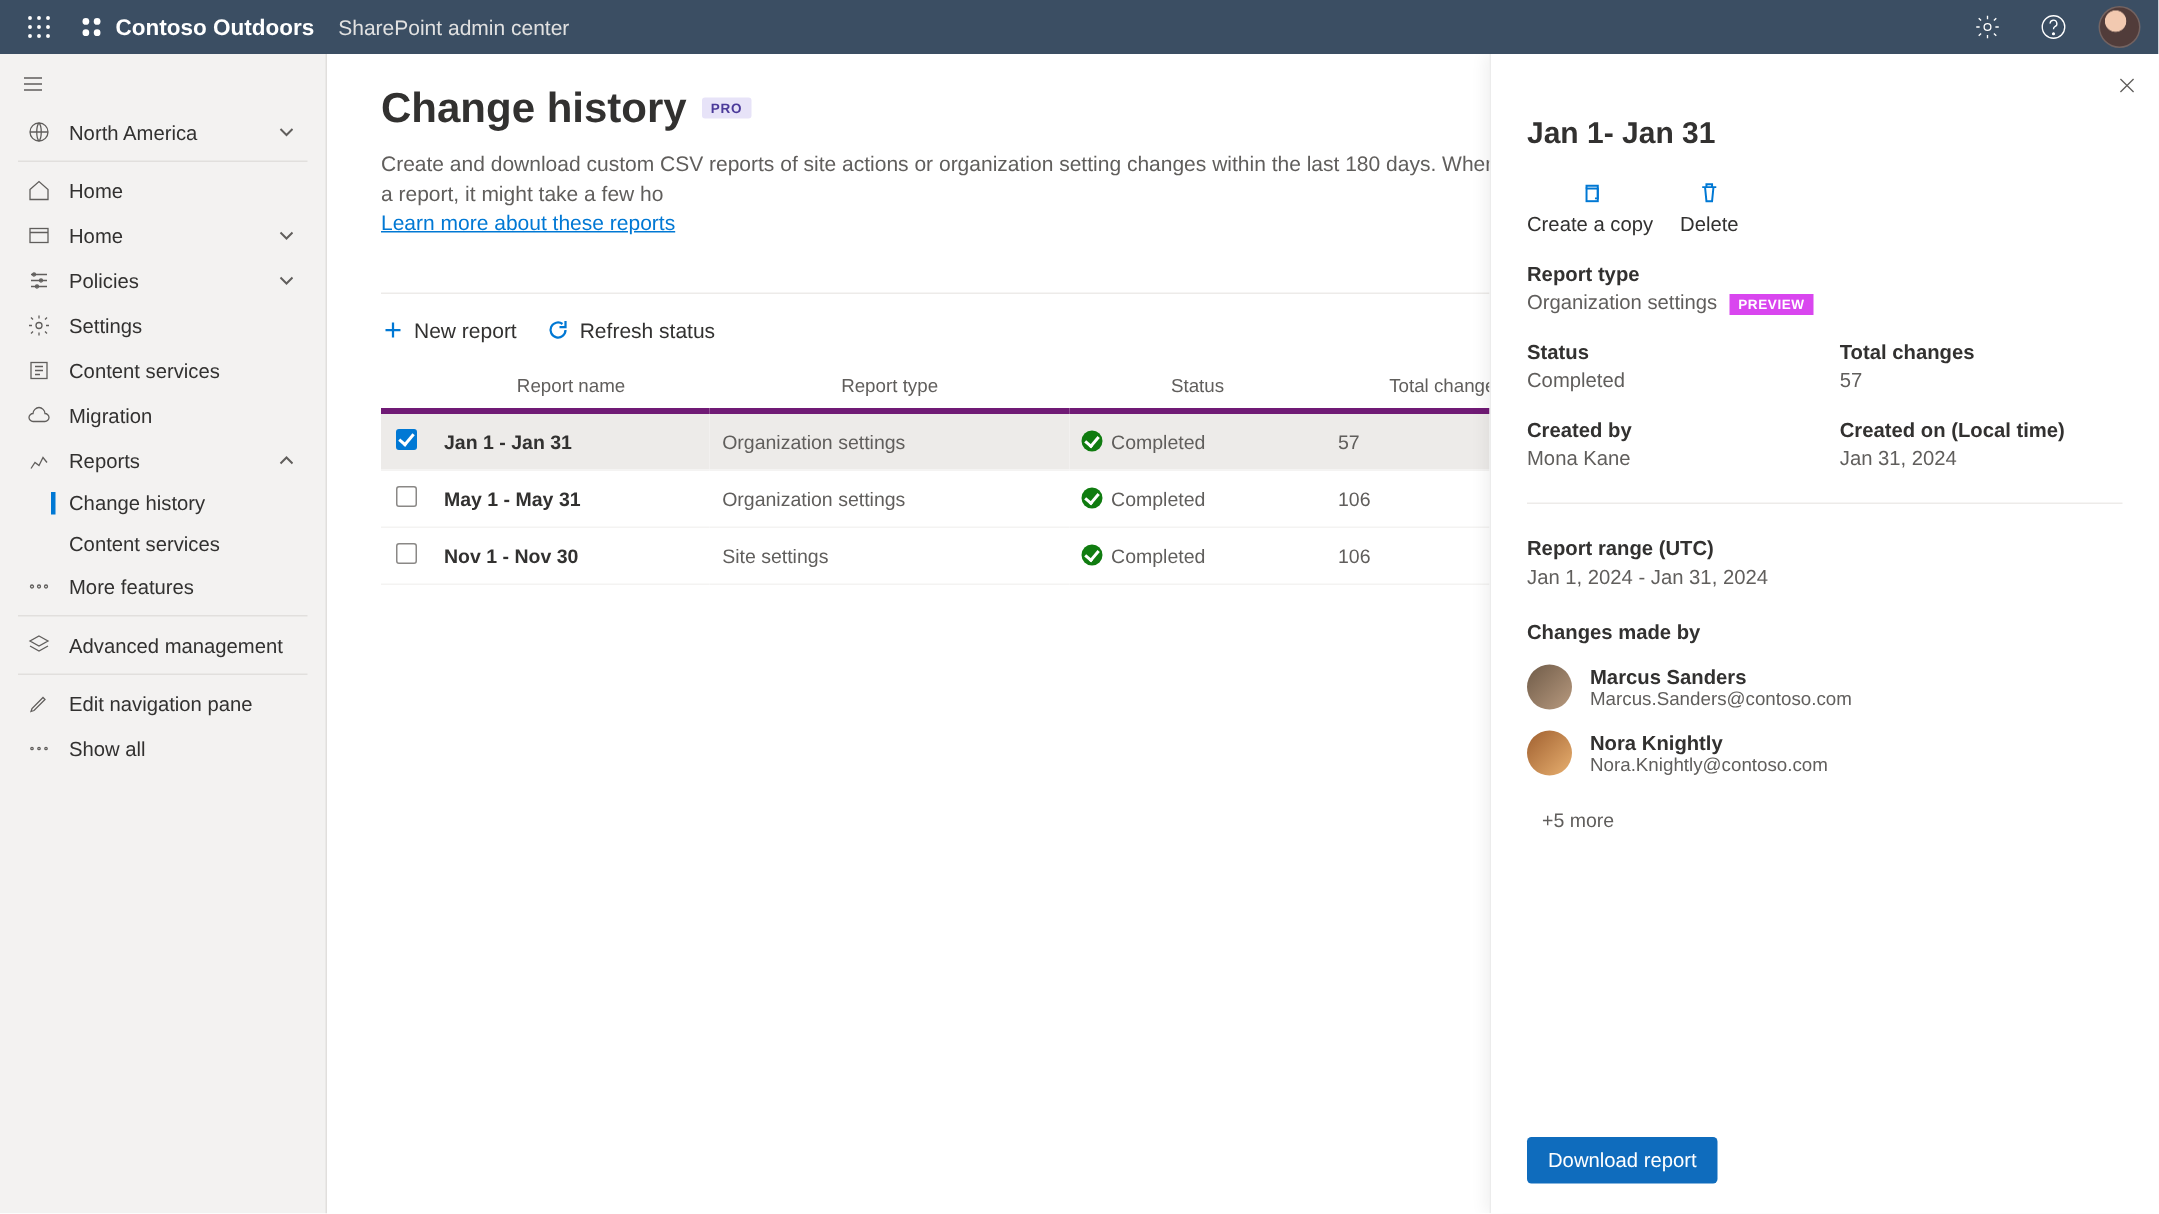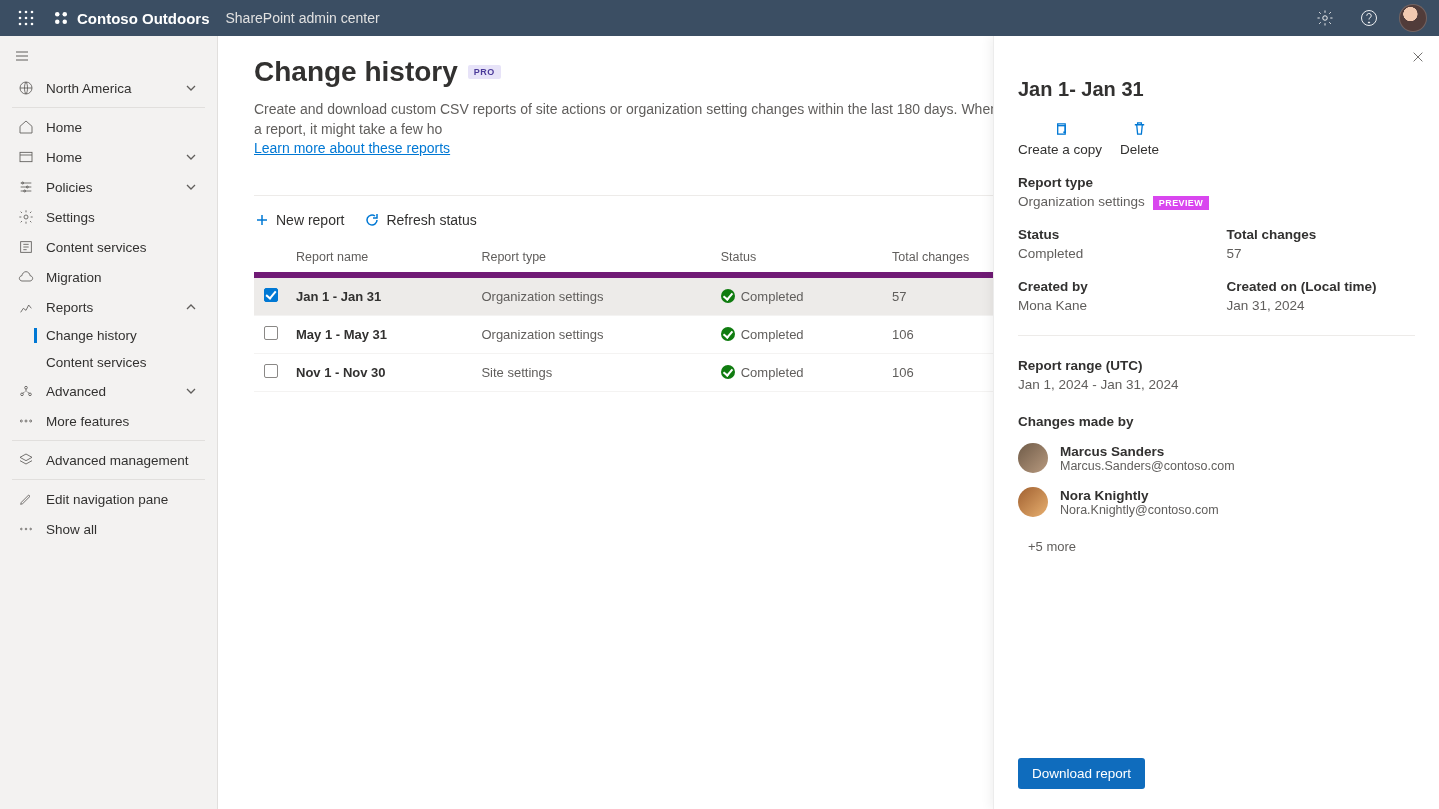--- a/index.html
+++ b/index.html
@@ -39,21 +39,21 @@
   .page-title { font-size:28px; font-weight:600; }
   .pro-badge { font-size:9px; font-weight:600; background:#e7e3f8; color:#4b3a9a; padding:2px 6px; border-radius:2px; letter-spacing:0.5px;}
   .page-desc { margin-top:12px; font-size:14px; color:#605e5c; max-width:820px; line-height:1.4;}
   .page-desc a { color:#0078d4; text-decoration:underline; cursor:pointer;}
   
   .toolbar { display:flex; gap:20px; margin-top:36px; padding-bottom:8px; border-top:1px solid #edebe9; padding-top:16px;}
   .tool-btn { display:flex; align-items:center; gap:6px; color:#323130; cursor:pointer; font-size:14px;}
   .tool-btn svg { width:16px; height:16px; stroke:#0078d4; fill:none; stroke-width:1.5;}
   
   table.reports { width:100%; border-collapse:collapse; margin-top:6px; font-size:13px;}
-  table.reports th { text-align:left; font-weight:400; color:#605e5c; padding:8px 8px; border-bottom:6px solid #701a75; font-size:12.5px;}
+  table.reports th { text-align:center; font-weight:400; color:#605e5c; padding:8px 8px; border-bottom:4px solid #701a75; font-size:12.5px;}
   table.reports td { padding:10px 8px; border-bottom:1px solid #f4f3f2; color:#605e5c; font-size:13px;}
   table.reports tr.row-selected { background:#edebe9; }
   table.reports td.name { color:#323130; font-weight:600;}
   .chk { width:14px; height:14px; border:1px solid #8a8886; border-radius:2px; display:inline-block; position:relative; cursor:pointer;}
   .chk.checked { background:#0078d4; border-color:#0078d4;}
   .chk.checked::after { content:""; position:absolute; left:3px; top:0px; width:4px; height:8px; border:solid #fff; border-width:0 2px 2px 0; transform:rotate(40deg);}
   .status-cell { display:flex; align-items:center; gap:6px;}
   .status-dot { width:14px; height:14px; border-radius:50%; background:#107c10; display:inline-flex; align-items:center; justify-content:center;}
   .status-dot::after { content:""; width:4px; height:7px; border:solid #fff; border-width:0 2px 2px 0; transform:rotate(40deg); margin-top:-2px;}
   th.chk-col, td.chk-col { width:34px; text-align:center;}
@@ -199,32 +199,20 @@
           <svg viewBox="0 0 24 24">
             <path d="M4 20l4-6 4 3 4-8 4 5"></path>
           </svg>
           <span>Reports</span>
           <svg class="chev" viewBox="0 0 16 16">
             <path d="M4 10l4-4 4 4"></path>
           </svg>
         </div>
       <div class="sub-item active">Change history</div>
       <div class="sub-item">Content services</div>
-      <div class="nav-item">
-          <svg viewBox="0 0 24 24">
-            <circle cx="12" cy="7" r="2"></circle>
-            <circle cx="6" cy="17" r="2"></circle>
-            <circle cx="18" cy="17" r="2"></circle>
-            <path d="M12 9v4M10 13l-3 3M14 13l3 3"></path>
-          </svg>
-          <span>Advanced</span>
-          <svg class="chev" viewBox="0 0 16 16">
-            <path d="M4 6l4 4 4-4"></path>
-          </svg>
-        </div>
       <div class="nav-item">
           <svg viewBox="0 0 24 24">
             <circle cx="5" cy="12" r="1.5"></circle>
             <circle cx="12" cy="12" r="1.5"></circle>
             <circle cx="19" cy="12" r="1.5"></circle>
           </svg>
           <span>More features</span>
         </div>
     </div>
     <div class="nav-sep"></div>

